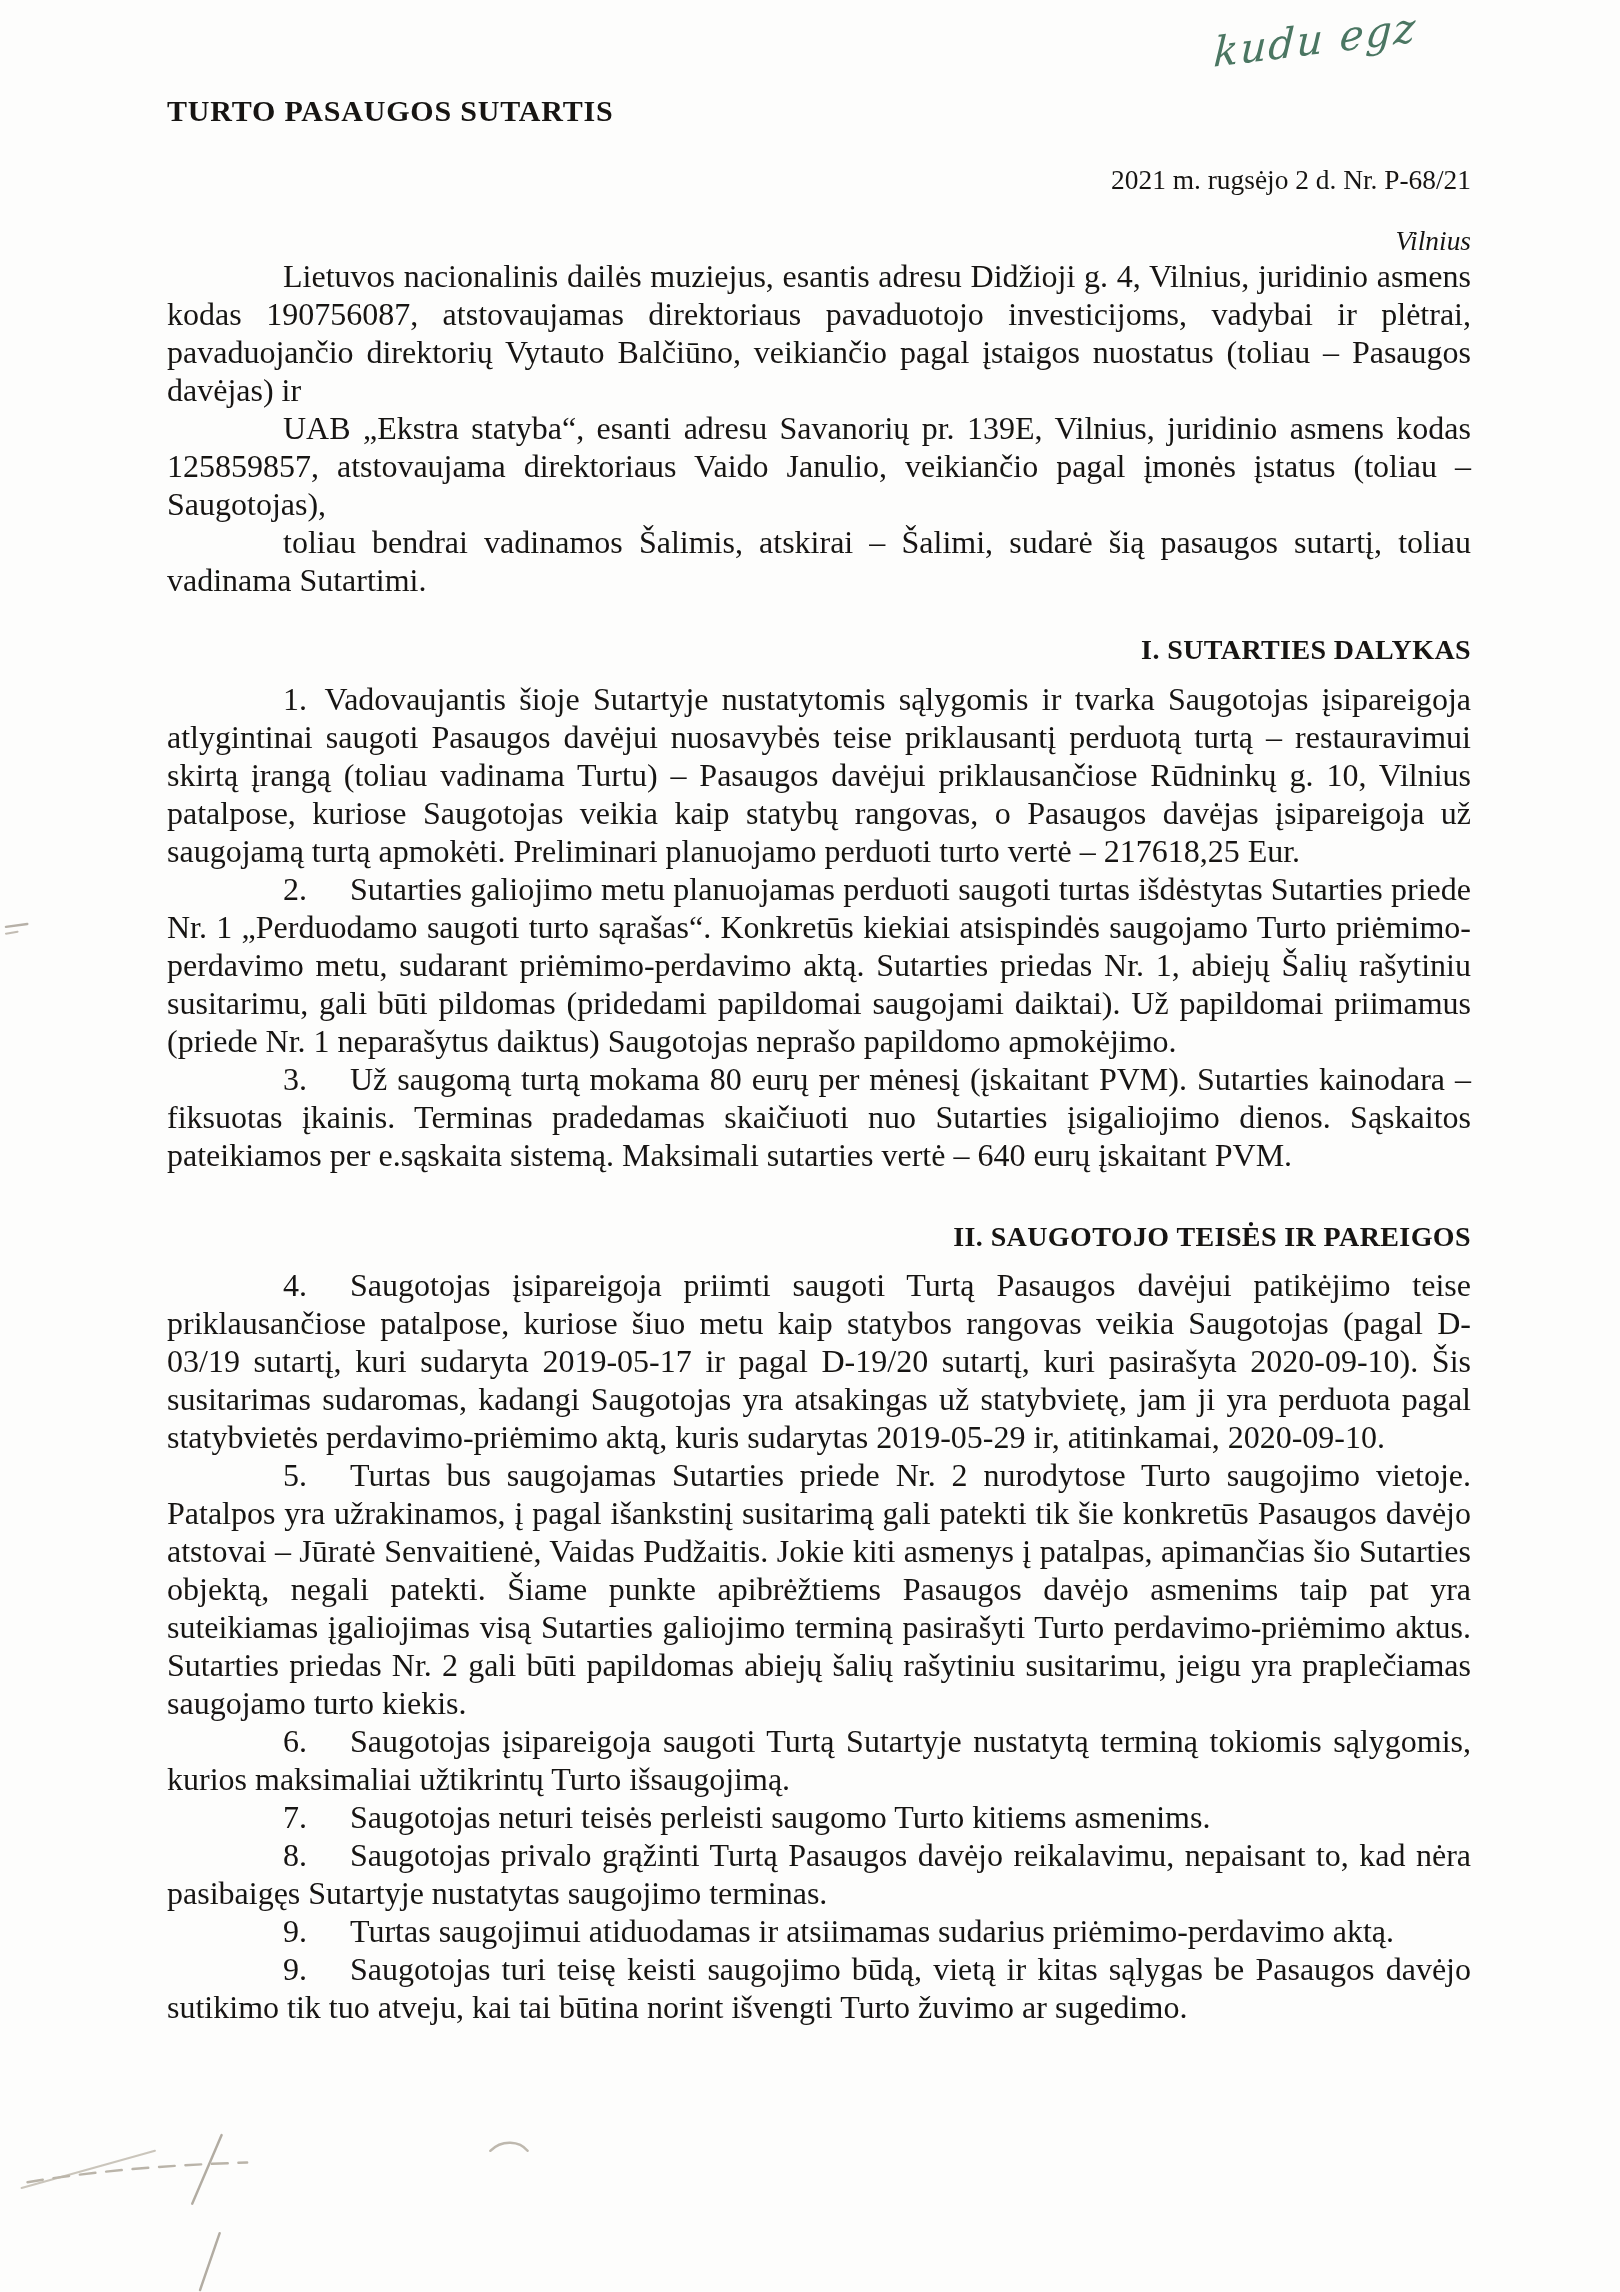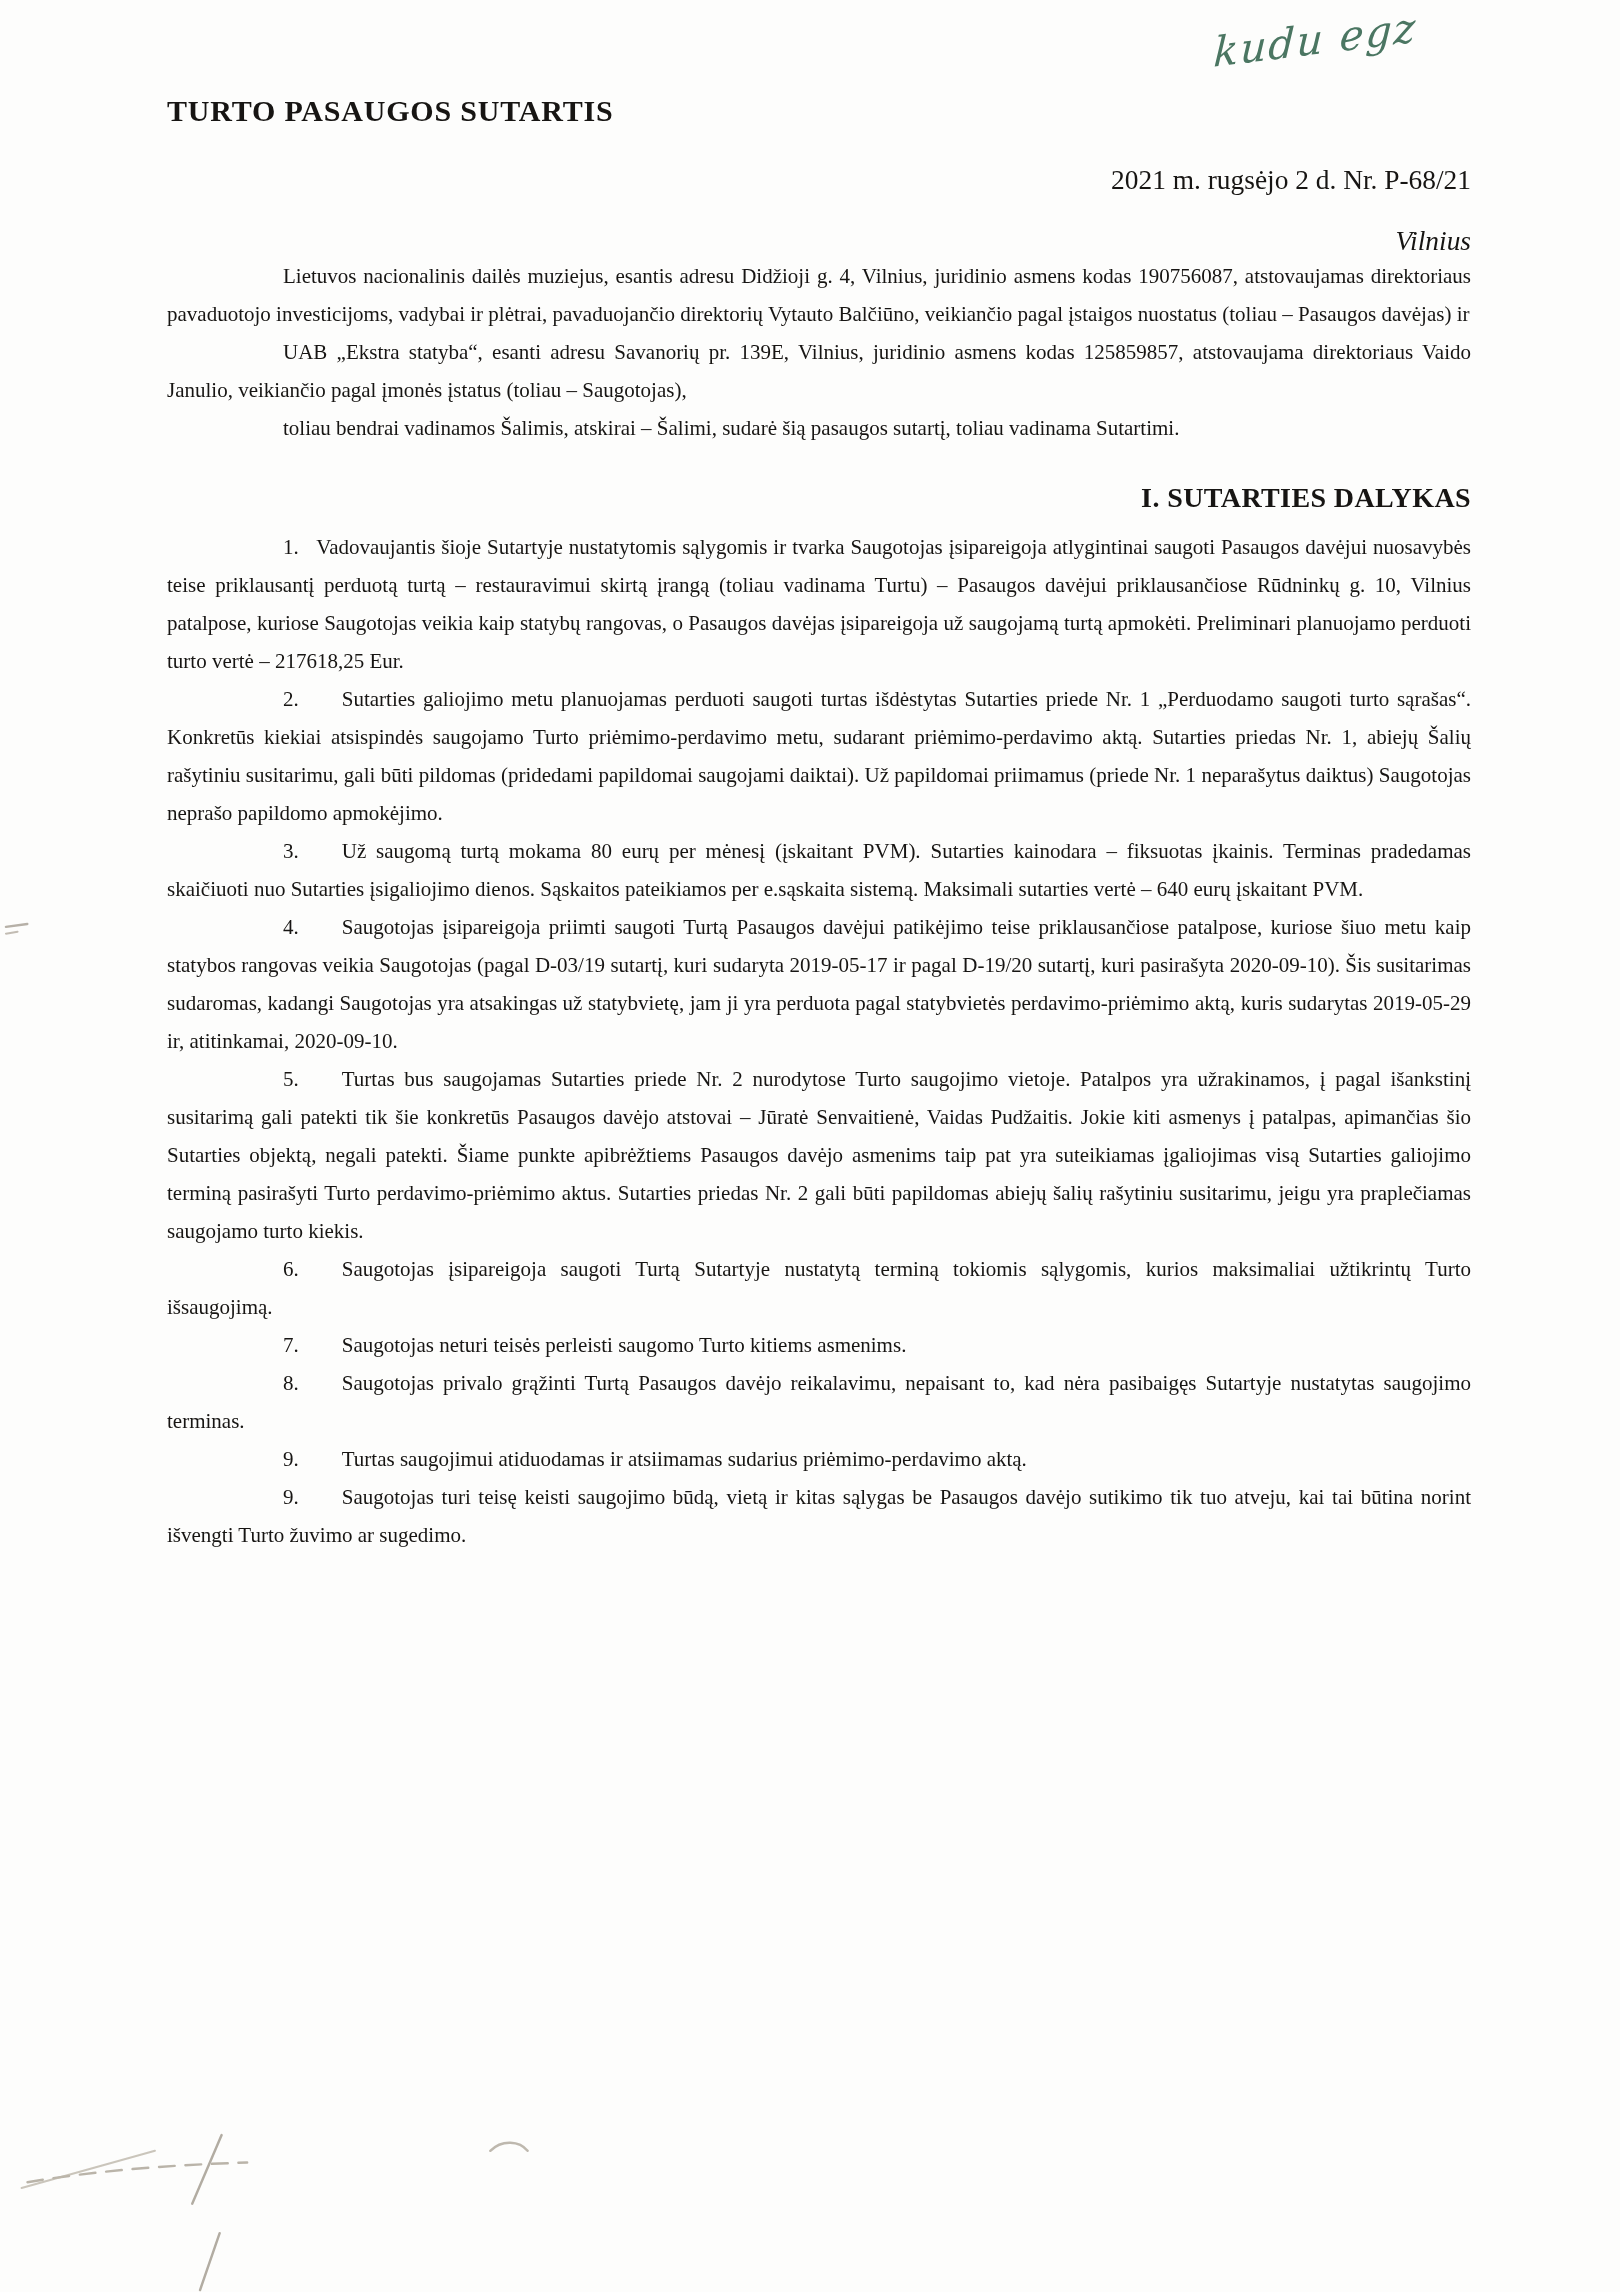--- a/index.html
+++ b/index.html
@@ -32,21 +32,21 @@
     margin-top: 30px;
     text-align: right;
     font-size: 27.4px;
     font-style: italic;
   }
 
   .preamble-first { margin-top: 39px; }
 
   .para {
     margin: 0;
-    font-size: 21px;
+    font-size: 32px;
     line-height: 38px;
     text-align: justify;
     text-indent: 116px;
   }
 
   .section-heading {
     margin: 35px 0 13.7px 0;
     text-align: right;
     font-size: 28px;
     font-weight: 700;
@@ -94,20 +94,21 @@
   <p class="para">toliau bendrai vadinamos Šalimis, atskirai – Šalimi, sudarė šią pasaugos sutartį, toliau vadinama Sutartimi.</p>
 
   <h2 class="section-heading">I. SUTARTIES DALYKAS</h2>
 
   <p class="para clause"><span>1.</span><span class="num-gap narrow"></span><span>Vadovaujantis šioje Sutartyje nustatytomis sąlygomis ir tvarka Saugotojas įsipareigoja atlygintinai saugoti Pasaugos davėjui nuosavybės teise priklausantį perduotą turtą – restauravimui skirtą įrangą (toliau vadinama Turtu) – Pasaugos davėjui priklausančiose Rūdninkų g. 10, Vilnius patalpose, kuriose Saugotojas veikia kaip statybų rangovas, o Pasaugos davėjas įsipareigoja už saugojamą turtą apmokėti. Preliminari planuojamo perduoti turto vertė – 217618,25 Eur.</span></p>
 
   <p class="para clause"><span>2.</span><span class="num-gap"></span><span>Sutarties galiojimo metu planuojamas perduoti saugoti turtas išdėstytas Sutarties priede Nr. 1 „Perduodamo saugoti turto sąrašas“. Konkretūs kiekiai atsispindės saugojamo Turto priėmimo-perdavimo metu, sudarant priėmimo-perdavimo aktą. Sutarties priedas Nr. 1, abiejų Šalių rašytiniu susitarimu, gali būti pildomas (pridedami papildomai saugojami daiktai). Už papildomai priimamus (priede Nr. 1 neparašytus daiktus) Saugotojas neprašo papildomo apmokėjimo.</span></p>
 
   <p class="para clause"><span>3.</span><span class="num-gap"></span><span>Už saugomą turtą mokama 80 eurų per mėnesį (įskaitant PVM). Sutarties kainodara – fiksuotas įkainis. Terminas pradedamas skaičiuoti nuo Sutarties įsigaliojimo dienos. Sąskaitos pateikiamos per e.sąskaita sistemą. Maksimali sutarties vertė – 640 eurų įskaitant PVM.</span></p>
 
+  <h2 class="section-heading second">II. SAUGOTOJO TEISĖS IR PAREIGOS</h2>
 
   <p class="para clause"><span>4.</span><span class="num-gap"></span><span>Saugotojas įsipareigoja priimti saugoti Turtą Pasaugos davėjui patikėjimo teise priklausančiose patalpose, kuriose šiuo metu kaip statybos rangovas veikia Saugotojas (pagal D-03/19 sutartį, kuri sudaryta 2019-05-17 ir pagal D-19/20 sutartį, kuri pasirašyta 2020-09-10). Šis susitarimas sudaromas, kadangi Saugotojas yra atsakingas už statybvietę, jam ji yra perduota pagal statybvietės perdavimo-priėmimo aktą, kuris sudarytas 2019-05-29 ir, atitinkamai, 2020-09-10.</span></p>
 
   <p class="para clause"><span>5.</span><span class="num-gap"></span><span>Turtas bus saugojamas Sutarties priede Nr. 2 nurodytose Turto saugojimo vietoje. Patalpos yra užrakinamos, į pagal išankstinį susitarimą gali patekti tik šie konkretūs Pasaugos davėjo atstovai – Jūratė Senvaitienė, Vaidas Pudžaitis. Jokie kiti asmenys į patalpas, apimančias šio Sutarties objektą, negali patekti. Šiame punkte apibrėžtiems Pasaugos davėjo asmenims taip pat yra suteikiamas įgaliojimas visą Sutarties galiojimo terminą pasirašyti Turto perdavimo-priėmimo aktus. Sutarties priedas Nr. 2 gali būti papildomas abiejų šalių rašytiniu susitarimu, jeigu yra praplečiamas saugojamo turto kiekis.</span></p>
 
   <p class="para clause"><span>6.</span><span class="num-gap"></span><span>Saugotojas įsipareigoja saugoti Turtą Sutartyje nustatytą terminą tokiomis sąlygomis, kurios maksimaliai užtikrintų Turto išsaugojimą.</span></p>
 
   <p class="para clause"><span>7.</span><span class="num-gap"></span><span>Saugotojas neturi teisės perleisti saugomo Turto kitiems asmenims.</span></p>
 
   <p class="para clause"><span>8.</span><span class="num-gap"></span><span>Saugotojas privalo grąžinti Turtą Pasaugos davėjo reikalavimu, nepaisant to, kad nėra pasibaigęs Sutartyje nustatytas saugojimo terminas.</span></p>

